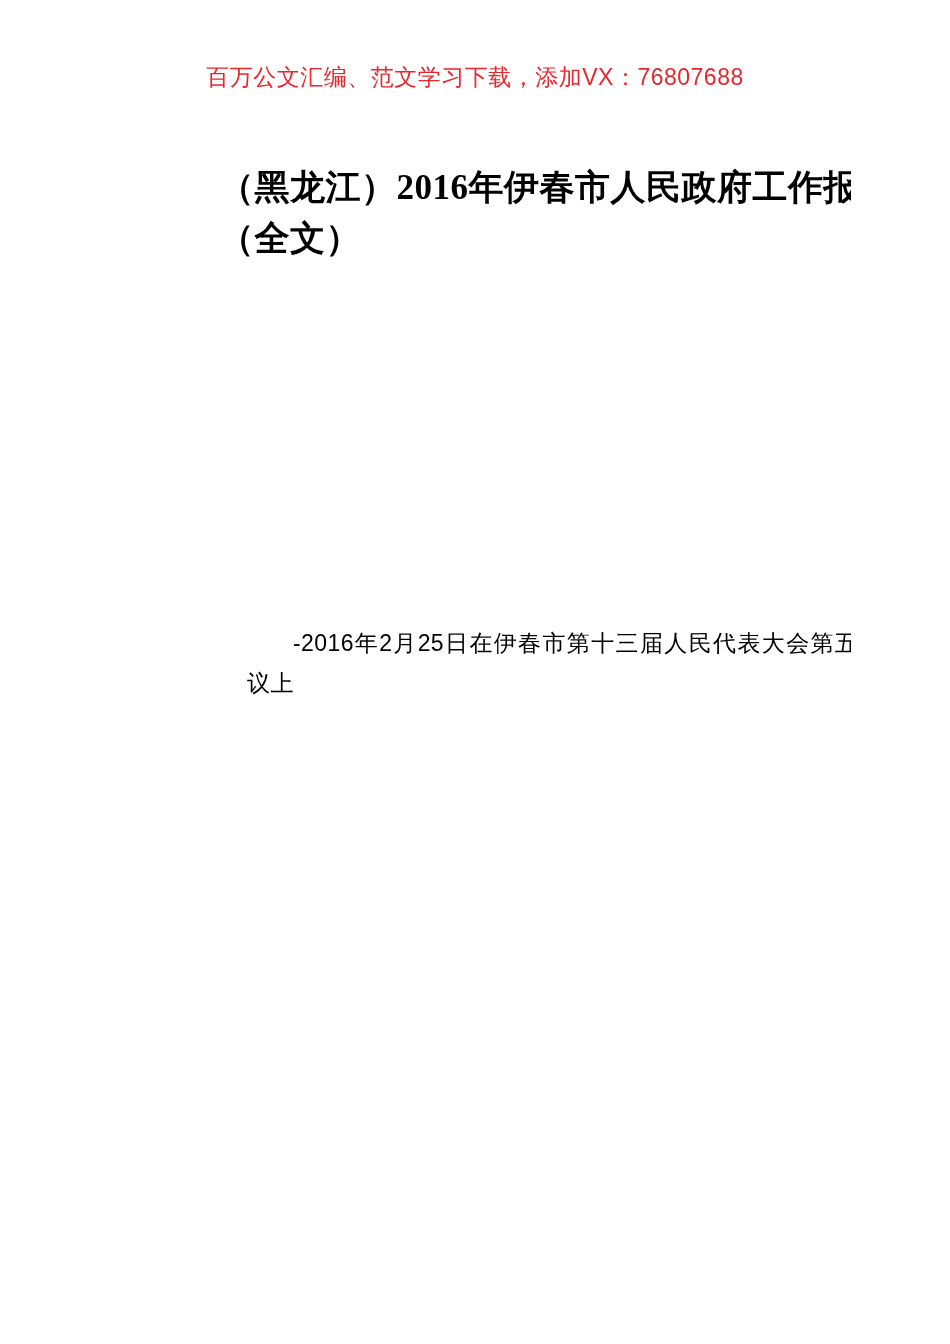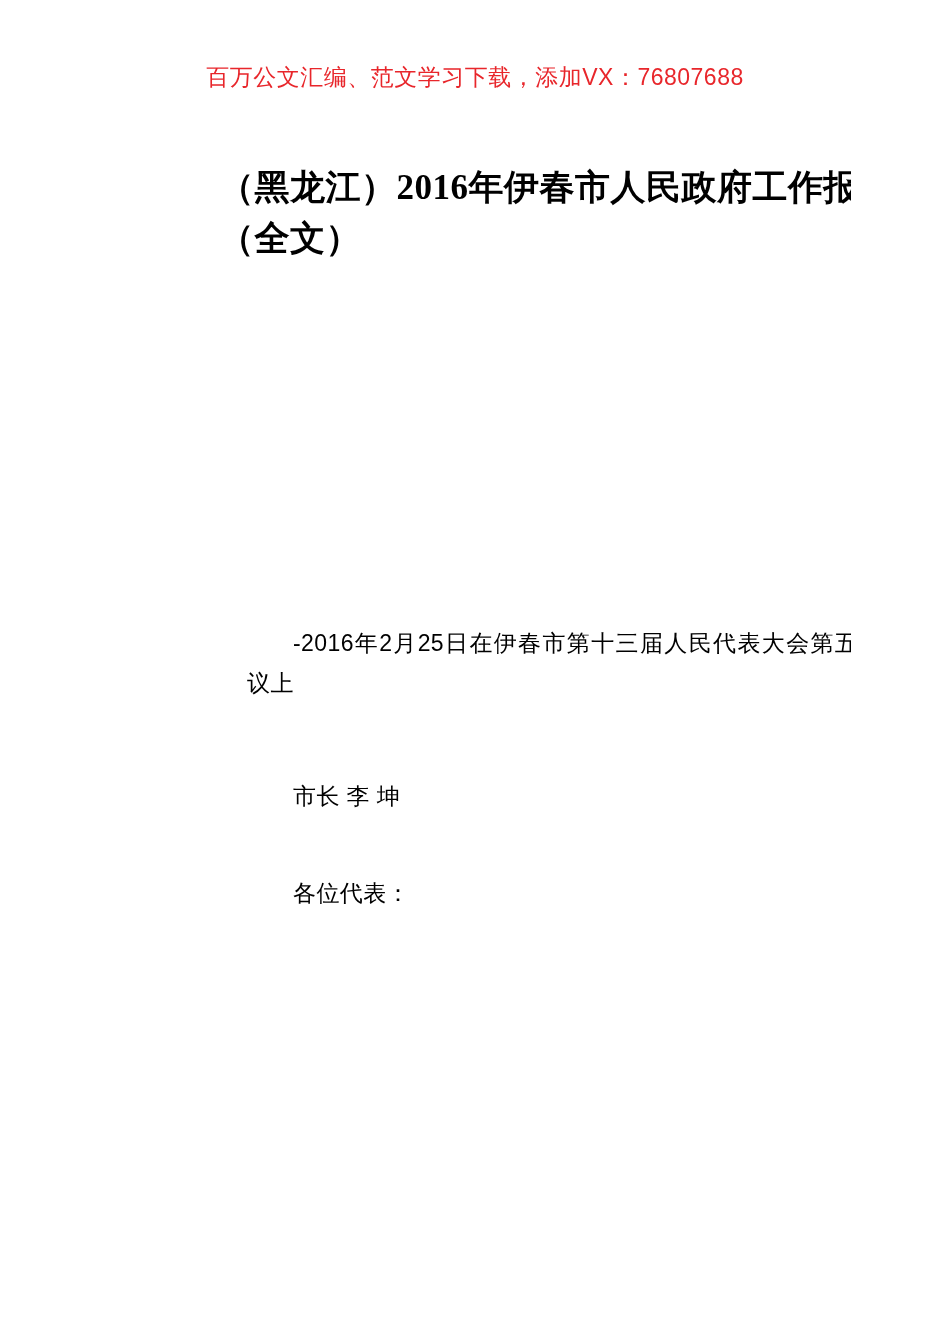--- a/index.html
+++ b/index.html
@@ -66,19 +66,17 @@
 <body>
 
 <div class="page">
 
   <div class="watermark">百万公文汇编、范文学习下载，添加VX：76807688</div>
 
   <h1 class="doc-title">（黑龙江）2016年伊春市人民政府工作报告（全文）</h1>
 
   <p class="body-block p-subtitle indent">-2016年2月25日在伊春市第十三届人民代表大会第五次会议上</p>
 
-  <p class="body-block p-speaker indent">市长 李 坤</p>
 
-  <p class="body-block p-greeting indent">各位代表：</p>
 
 
 
 </div>
 
 </body></html>

